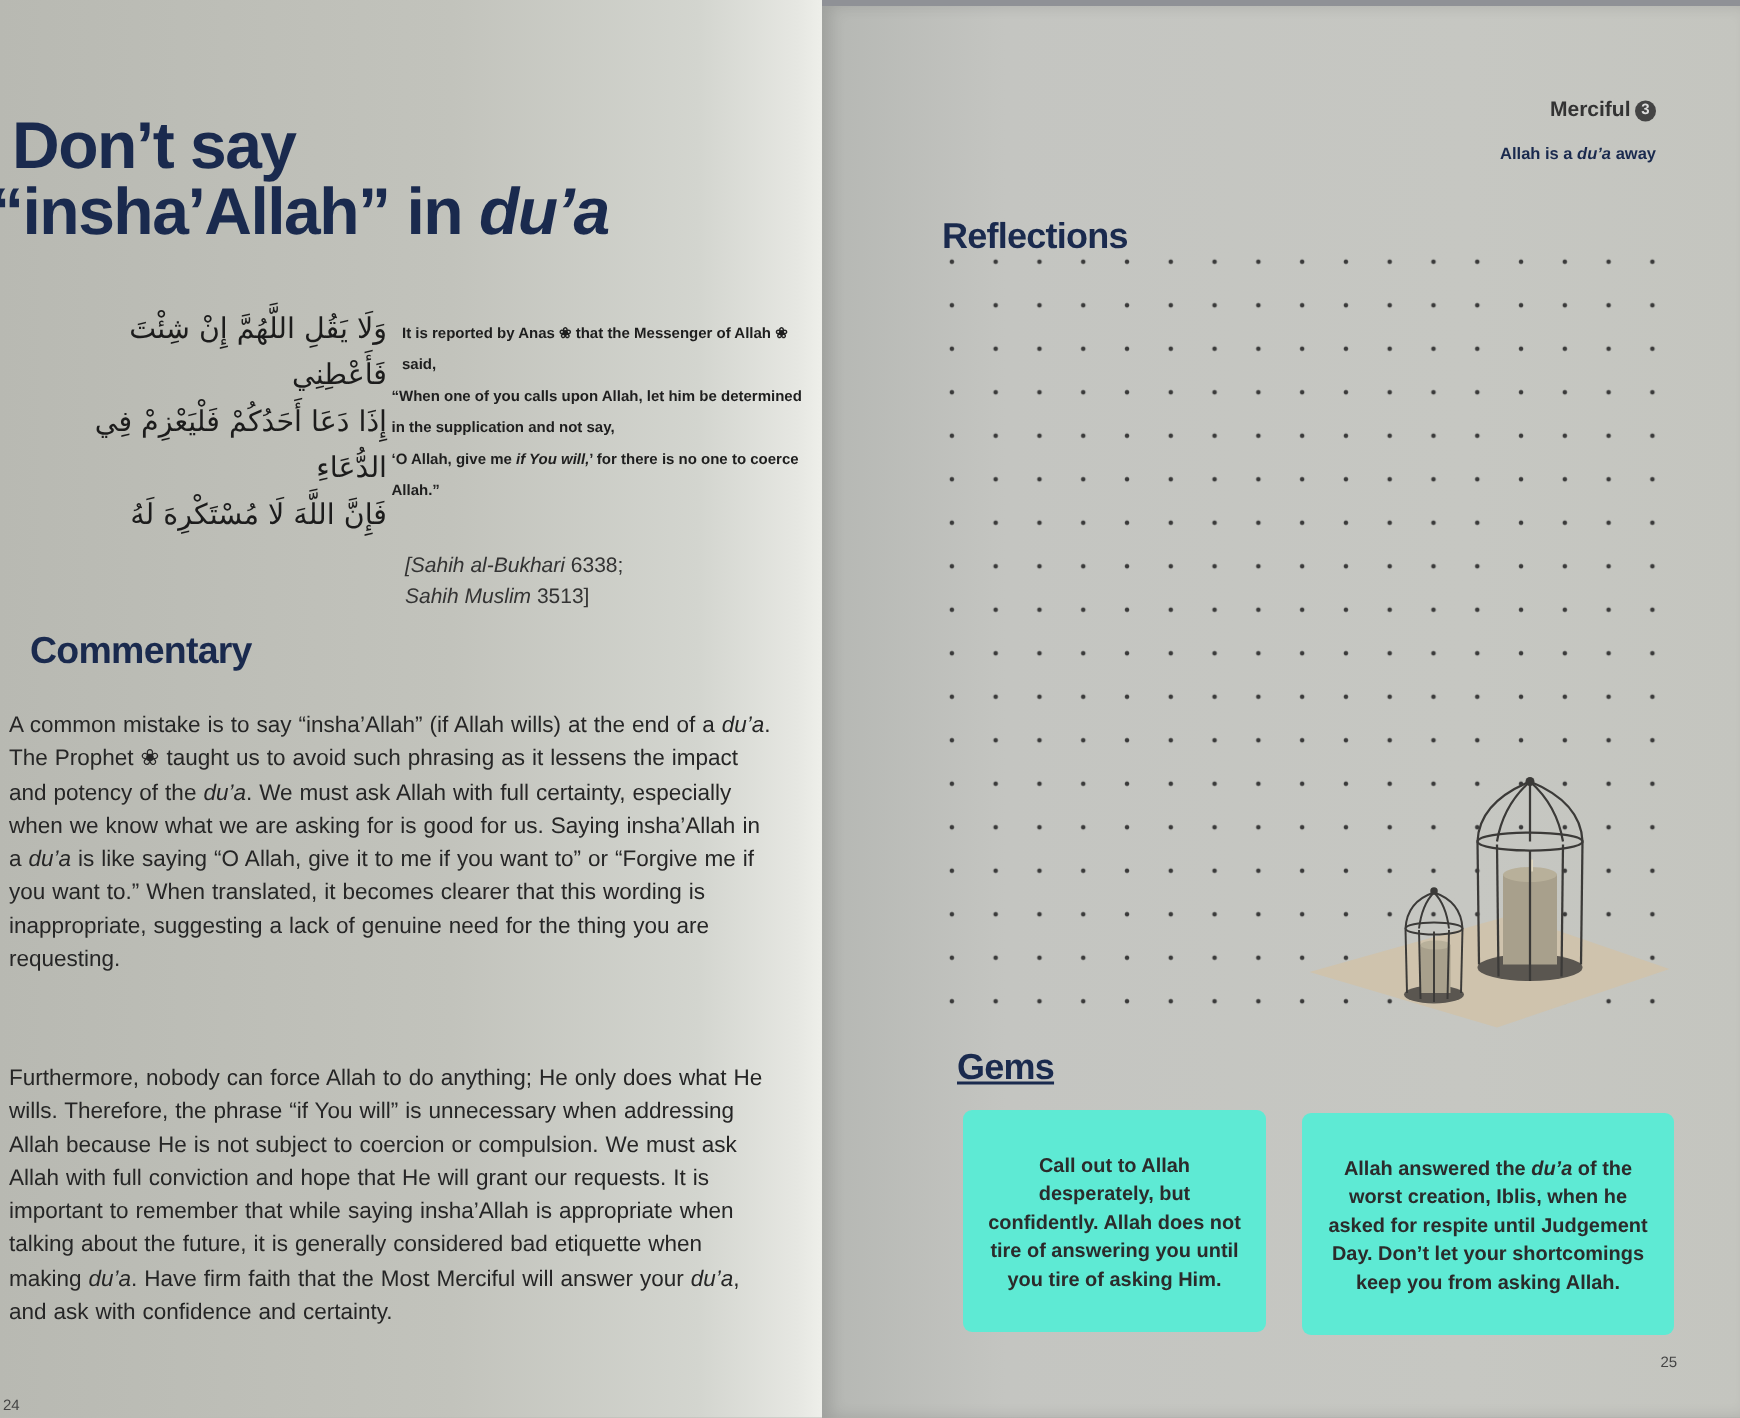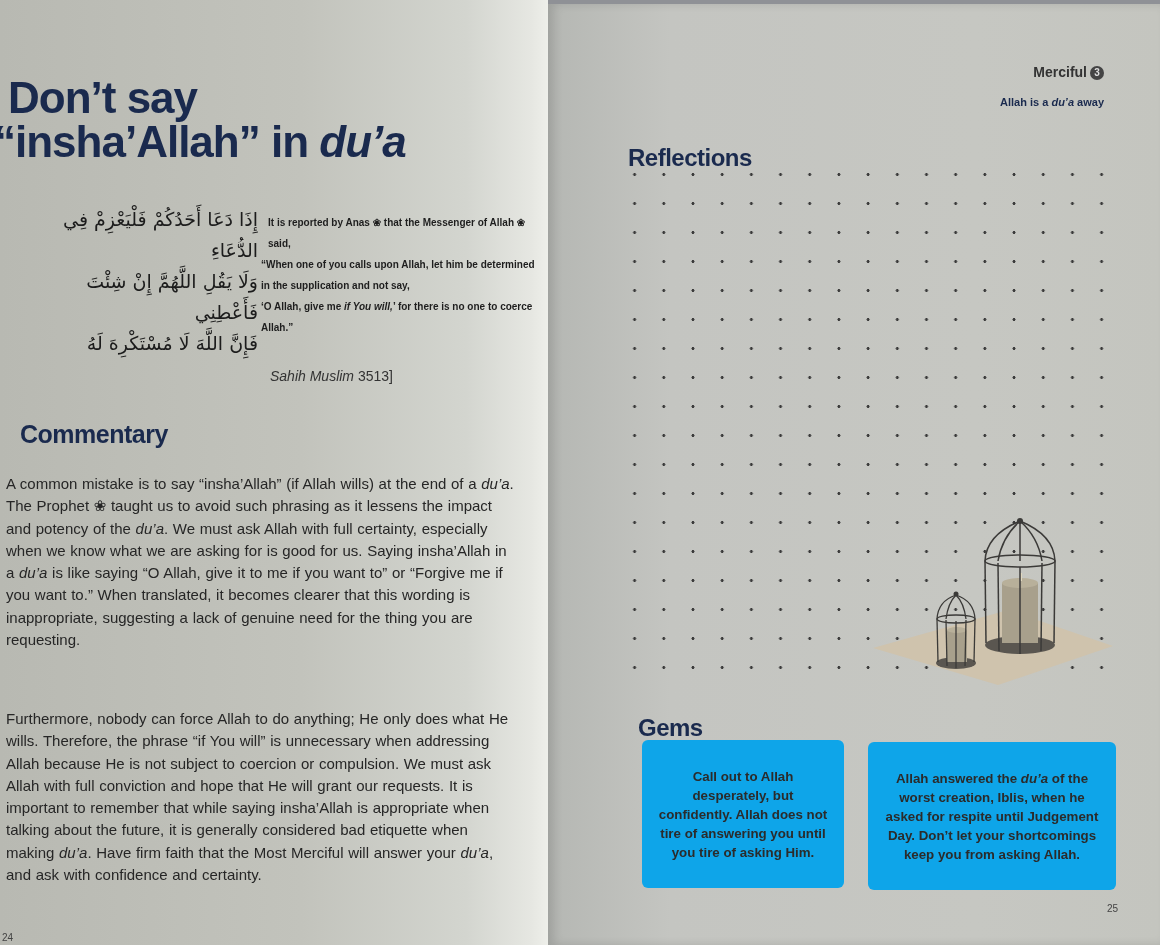--- a/index.html
+++ b/index.html
@@ -69,23 +69,23 @@
   }
   .chapter-sub { font-weight: 700; font-size: 11px; color: #1a2a4e; margin-top: 16px; }
   .chapter-sub em { font-style: italic; }
   .reflections-h { left: 628px; top: 116px; font-size: 24px; margin-top: 28px; }
   .dotgrid {
     position: absolute; left: 620px; top: 160px; width: 492px; height: 510px;
     background-image: radial-gradient(circle, #3a3a3a 1.2px, transparent 1.8px);
     background-size: 29.2px 29px;
     background-position: 0 0;
   }
-  .gems-h { left: 638px; top: 714px; font-size: 24px; }
+  .gems-h { left: 638px; top: 698px; font-size: 24px; text-decoration: underline; }
   .gem {
-    position: absolute; background: #0ea5e9; border-radius: 6px;
+    position: absolute; background: #5eead4; border-radius: 6px;
     display: flex; align-items: center; justify-content: center; text-align: center;
     font-weight: 700; font-size: 13.3px; line-height: 19px; color: #2b2b2b;
     box-sizing: border-box; padding: 10px 14px;
   }
   .gem em { font-style: italic; }
   .gem1 { left: 642px; top: 740px; width: 202px; height: 148px; }
   .gem2 { left: 868px; top: 742px; width: 248px; height: 148px; }
   .pageno { position: absolute; font-size: 10px; color: #444; }
   .pn-left { left: 2px; top: 932px; }
   .pn-right { left: 1107px; top: 903px; }
@@ -98,32 +98,33 @@
   <div class="page-left"></div>
   <div class="page-right-topedge"></div>
   <div class="page-right"></div>
 
   <h1 class="title">
     <span>Don’t say</span>
     <span class="line2"><span>“insha’Allah” in </span><em>du’a</em></span>
   </h1>
 
   <div class="arabic">
+    <div>وَلَا يَقُلِ اللَّهُمَّ إِنْ شِئْتَ فَأَعْطِنِي</div>
     <div>إِذَا دَعَا أَحَدُكُمْ فَلْيَعْزِمْ فِي الدُّعَاءِ</div>
-    <div>وَلَا يَقُلِ اللَّهُمَّ إِنْ شِئْتَ فَأَعْطِنِي</div>
     <div>فَإِنَّ اللَّهَ لَا مُسْتَكْرِهَ لَهُ</div>
   </div>
 
   <div class="translation">
     <span>It is reported by Anas ❀ that the Messenger of Allah ❀ said,</span>
     <span class="hang">“When one of you calls upon Allah, let him be determined in the supplication and not say,</span>
     <span class="hang"><span>‘O Allah, give me </span><em>if You will,</em><span>’ for there is no one to coerce Allah.”</span></span>
   </div>
 
   <div class="reference">
+    <div><em>[Sahih al-Bukhari</em><span> 6338;</span></div>
     <div><em>Sahih Muslim</em><span> 3513]</span></div>
   </div>
 
   <h2 class="h2 commentary-h">Commentary</h2>
 
   <p class="body-text p1" style="margin:0"><span>A common mistake is to say “insha’Allah” (if Allah wills) at the end of a </span><em>du’a</em><span>. The Prophet ❀ taught us to avoid such phrasing as it lessens the impact and potency of the </span><em>du’a</em><span>. We must ask Allah with full certainty, especially when we know what we are asking for is good for us. Saying insha’Allah in a </span><em>du’a</em><span> is like saying “O Allah, give it to me if you want to” or “Forgive me if you want to.” When translated, it becomes clearer that this wording is inappropriate, suggesting a lack of genuine need for the thing you are requesting.</span></p>
   <p class="body-text p2" style="margin:0"><span>Furthermore, nobody can force Allah to do anything; He only does what He wills. Therefore, the phrase “if You will” is unnecessary when addressing Allah because He is not subject to coercion or compulsion. We must ask Allah with full conviction and hope that He will grant our requests. It is important to remember that while saying insha’Allah is appropriate when talking about the future, it is generally considered bad etiquette when making </span><em>du’a</em><span>. Have firm faith that the Most Merciful will answer your </span><em>du’a</em><span>, and ask with confidence and certainty.</span></p>
 
   <div class="pageno pn-left">24</div>
 

